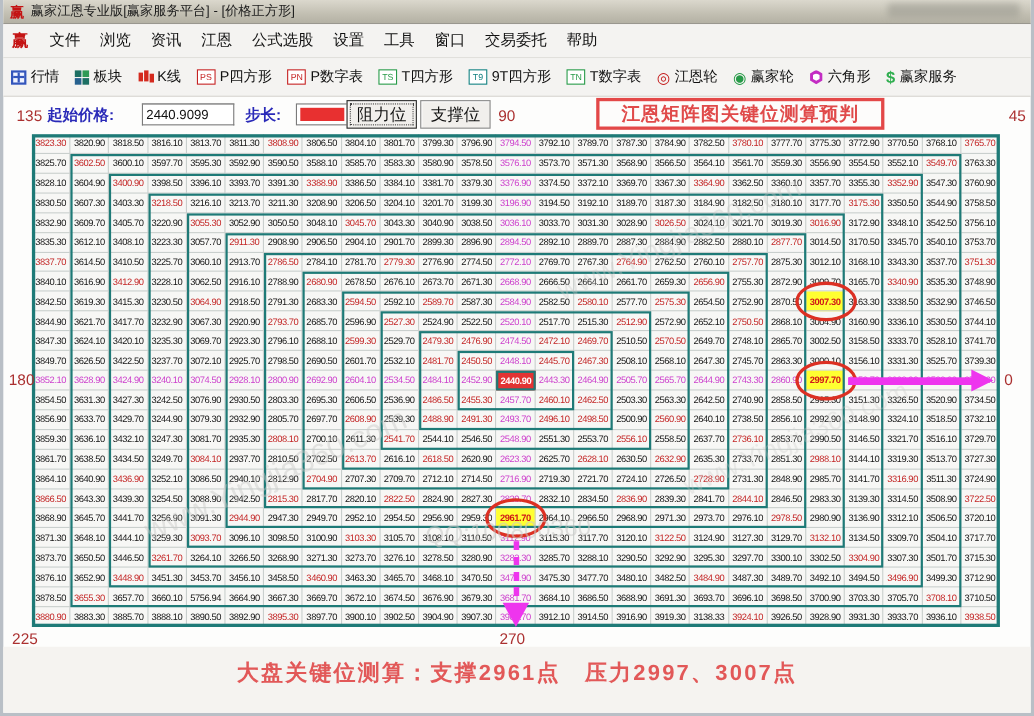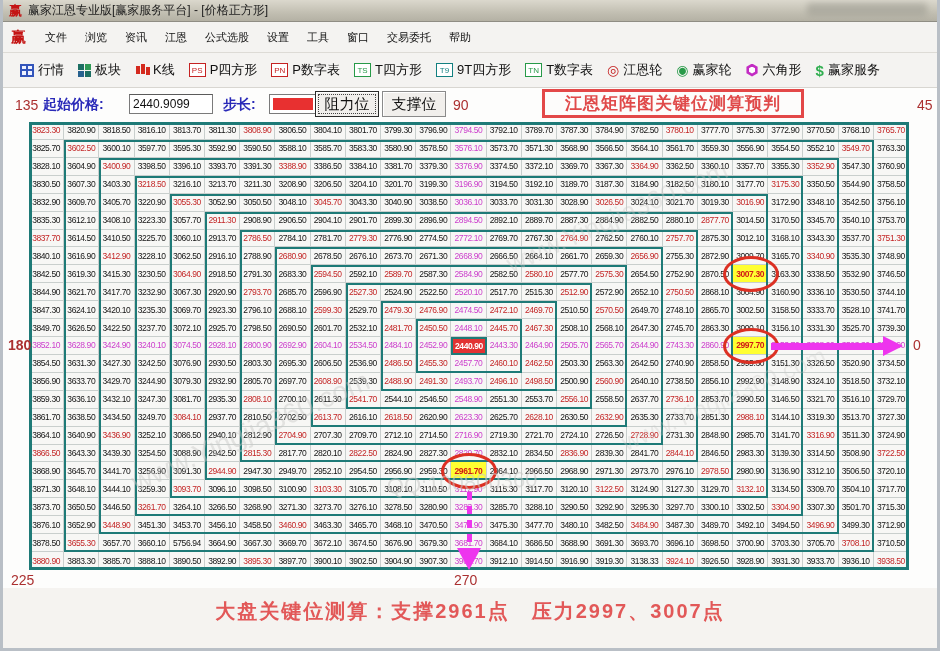--- a/index.html
+++ b/index.html
@@ -13,25 +13,25 @@
     display:flex; align-items:center; padding-left:6px; }
   .titlebar .appicon { color:#c41414; font-weight:bold; font-size:13px; margin-right:6px; }
   .titlebar .title { font-size:12px; color:#1c1c1c; }
   .blur-smudge { position:absolute; right:10px; top:3px; width:120px; height:13px;
     background:#9a998f; opacity:.55; filter:blur(3px); border-radius:3px; }
 
   
   .menubar { position:absolute; left:0; top:22px; right:0; height:31px; background:#f4f3f1;
     border-bottom:1px solid #dddbd6; display:flex; align-items:center; padding-left:8px; }
   .menubar .appicon { color:#c41414; font-weight:bold; font-size:15px; margin-right:10px; }
-  .menu-item { font-size:11px; color:#111; padding:4px 9px; cursor:default; }
+  .menu-item { font-size:14px; color:#111; padding:4px 9px; cursor:default; }
 
   
   .toolbar { position:absolute; left:0; top:53px; right:0; height:35px; background:#f4f3f1;
-    border-bottom:1px solid #d8d6d1; display:flex; align-items:center; padding-left:10px; }
+    border-bottom:1px solid #d8d6d1; display:flex; align-items:center; padding-left:0; }
   .tb-item { display:inline-flex; align-items:center; gap:4px; font-size:13px; color:#111; padding:3px 7px; }
   .tb-glyph { display:inline-flex; align-items:center; justify-content:center; }
   .g-table { width:14px; height:13px; border:2px solid #3355bb;
     background:linear-gradient(#3355bb,#3355bb) 50% 0/2px 100% no-repeat, linear-gradient(#3355bb,#3355bb) 0 50%/100% 2px no-repeat, #eef2ff; }
   .g-blocks { width:13px; height:13px; background:
      linear-gradient(#1d6f63,#1d6f63) 0 0/6px 6px no-repeat,
      linear-gradient(#2f9a55,#2f9a55) 7px 0/6px 6px no-repeat,
      linear-gradient(#27618f,#27618f) 0 7px/6px 6px no-repeat,
      linear-gradient(#1d6f63,#1d6f63) 7px 7px/6px 6px no-repeat; }
   .g-kline { width:14px; height:14px; position:relative; }
@@ -864,21 +864,21 @@
       <div class="ringbox" style="left: 387.2px; top: 197.12px; width: 105.6px; height: 53.76px;"></div>
       <div class="ellipse" style="left: 693.6px; top: 134.32px;"></div>
       <div class="ellipse" style="left: 693.6px; top: 206px;"></div>
       <div class="ellipse" style="left: 412px; top: 331.44px;"></div>
       <div class="harrow-shaft" style="left: 742px; top: 220.5px; width: 114px; height: 7px;"></div>
       <div class="harrow-head" style="left: 854px; top: 214px;"></div>
       <div class="varrow-shaft" style="left: 437.5px; top: 370px; height: 58px;"></div>
       <div class="varrow-head" style="left: 428px; top: 426px;"></div>
     </div>
 
-  <span class="angle-label" style="left:5px;top:337px;font-weight:bold;">180</span>
+  <span class="angle-label" style="left:5px;top:337px;">180</span>
   <span class="angle-label" style="left:910px;top:337px;">0</span>
   <span class="angle-label" style="left:8px;top:572px;text-align:center;">225</span>
   <span class="angle-label" style="left:451px;top:572px;">270</span>
   <span class="angle-label" style="left:948px;top:572px;margin-top:12px;">315</span>
 
   <div class="status-text">大盘关键位测算：支撑2961点　压力2997、3007点</div>
 <span class="watermark" style="left: 130px; top: 468px; font-size: 28px; opacity: 0.45; transform: rotate(-24deg); transform-origin: left center;">www.Yingjia360.com</span>
     <span class="watermark" style="left: 384px; top: 474px; font-size: 22px; opacity: 0.55; transform: rotate(-3deg); transform-origin: left center;">QQ:100800360</span>
     <span class="watermark" style="left: 505px; top: 250px; font-size: 26px; opacity: 0.35; transform: rotate(-24deg); transform-origin: left center;">www.Yingjia360.com</span>
     <span class="watermark" style="left: 620px; top: 430px; font-size: 24px; opacity: 0.3; transform: rotate(-24deg); transform-origin: left center;">www.Yingjia360.com</span>

